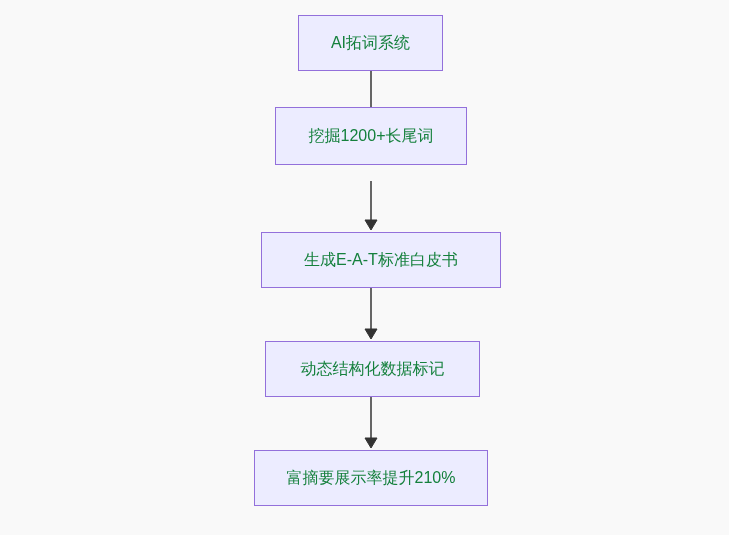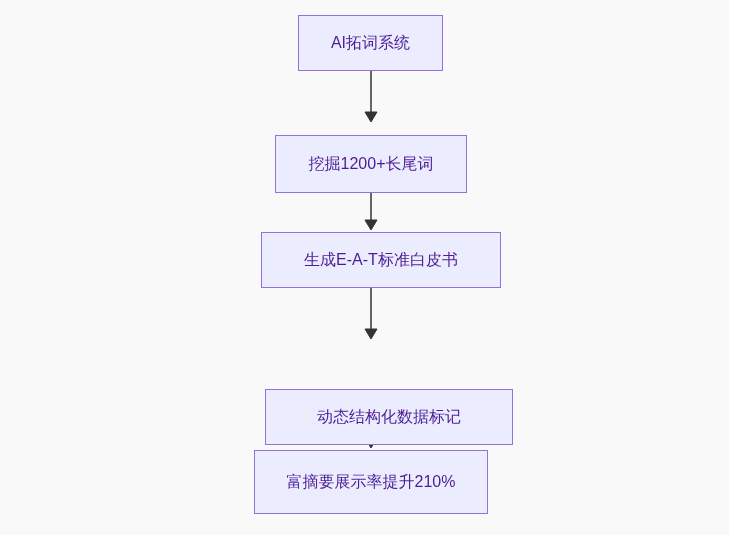--- a/index.html
+++ b/index.html
@@ -27,35 +27,35 @@
     top: 0;
     width: 729px;
     height: 535px;
     pointer-events: none;
   }
   .flow-node {
     position: absolute;
     box-sizing: border-box;
     background: #ECECFF;
     border: 1.5px solid #9370DB;
-    color: #4c1d95;
+    color: #15803d;
     font-size: 16px;
     line-height: 1.2;
     display: flex;
     align-items: center;
     justify-content: center;
     text-align: center;
     white-space: nowrap;
   }
   
   .n1 { left: 298px; top: 15px;  width: 145px; height: 56px; }
-  .n2 { left: 275px; top: 135px; width: 192px; height: 58px; }
+  .n2 { left: 275px; top: 107px; width: 192px; height: 58px; }
   .n3 { left: 261px; top: 232px; width: 240px; height: 56px; }
-  .n4 { left: 265px; top: 341px; width: 248px; height: 56px; margin-top: 48px; }
-  .n5 { left: 254px; top: 450px; width: 234px; height: 64px; }
+  .n4 { left: 265px; top: 341px; width: 215px; height: 56px; }
+  .n5 { left: 254px; top: 450px; width: 234px; height: 56px; }
   .edge-line { stroke: #666666; stroke-width: 2; }
   .edge-head { fill: #333333; stroke: #333333; }
 </style>
 </head>
 <body>
 
 <div class="canvas">
 
   <svg class="edges-svg" viewBox="0 0 729 535" xmlns="http://www.w3.org/2000/svg">
 

